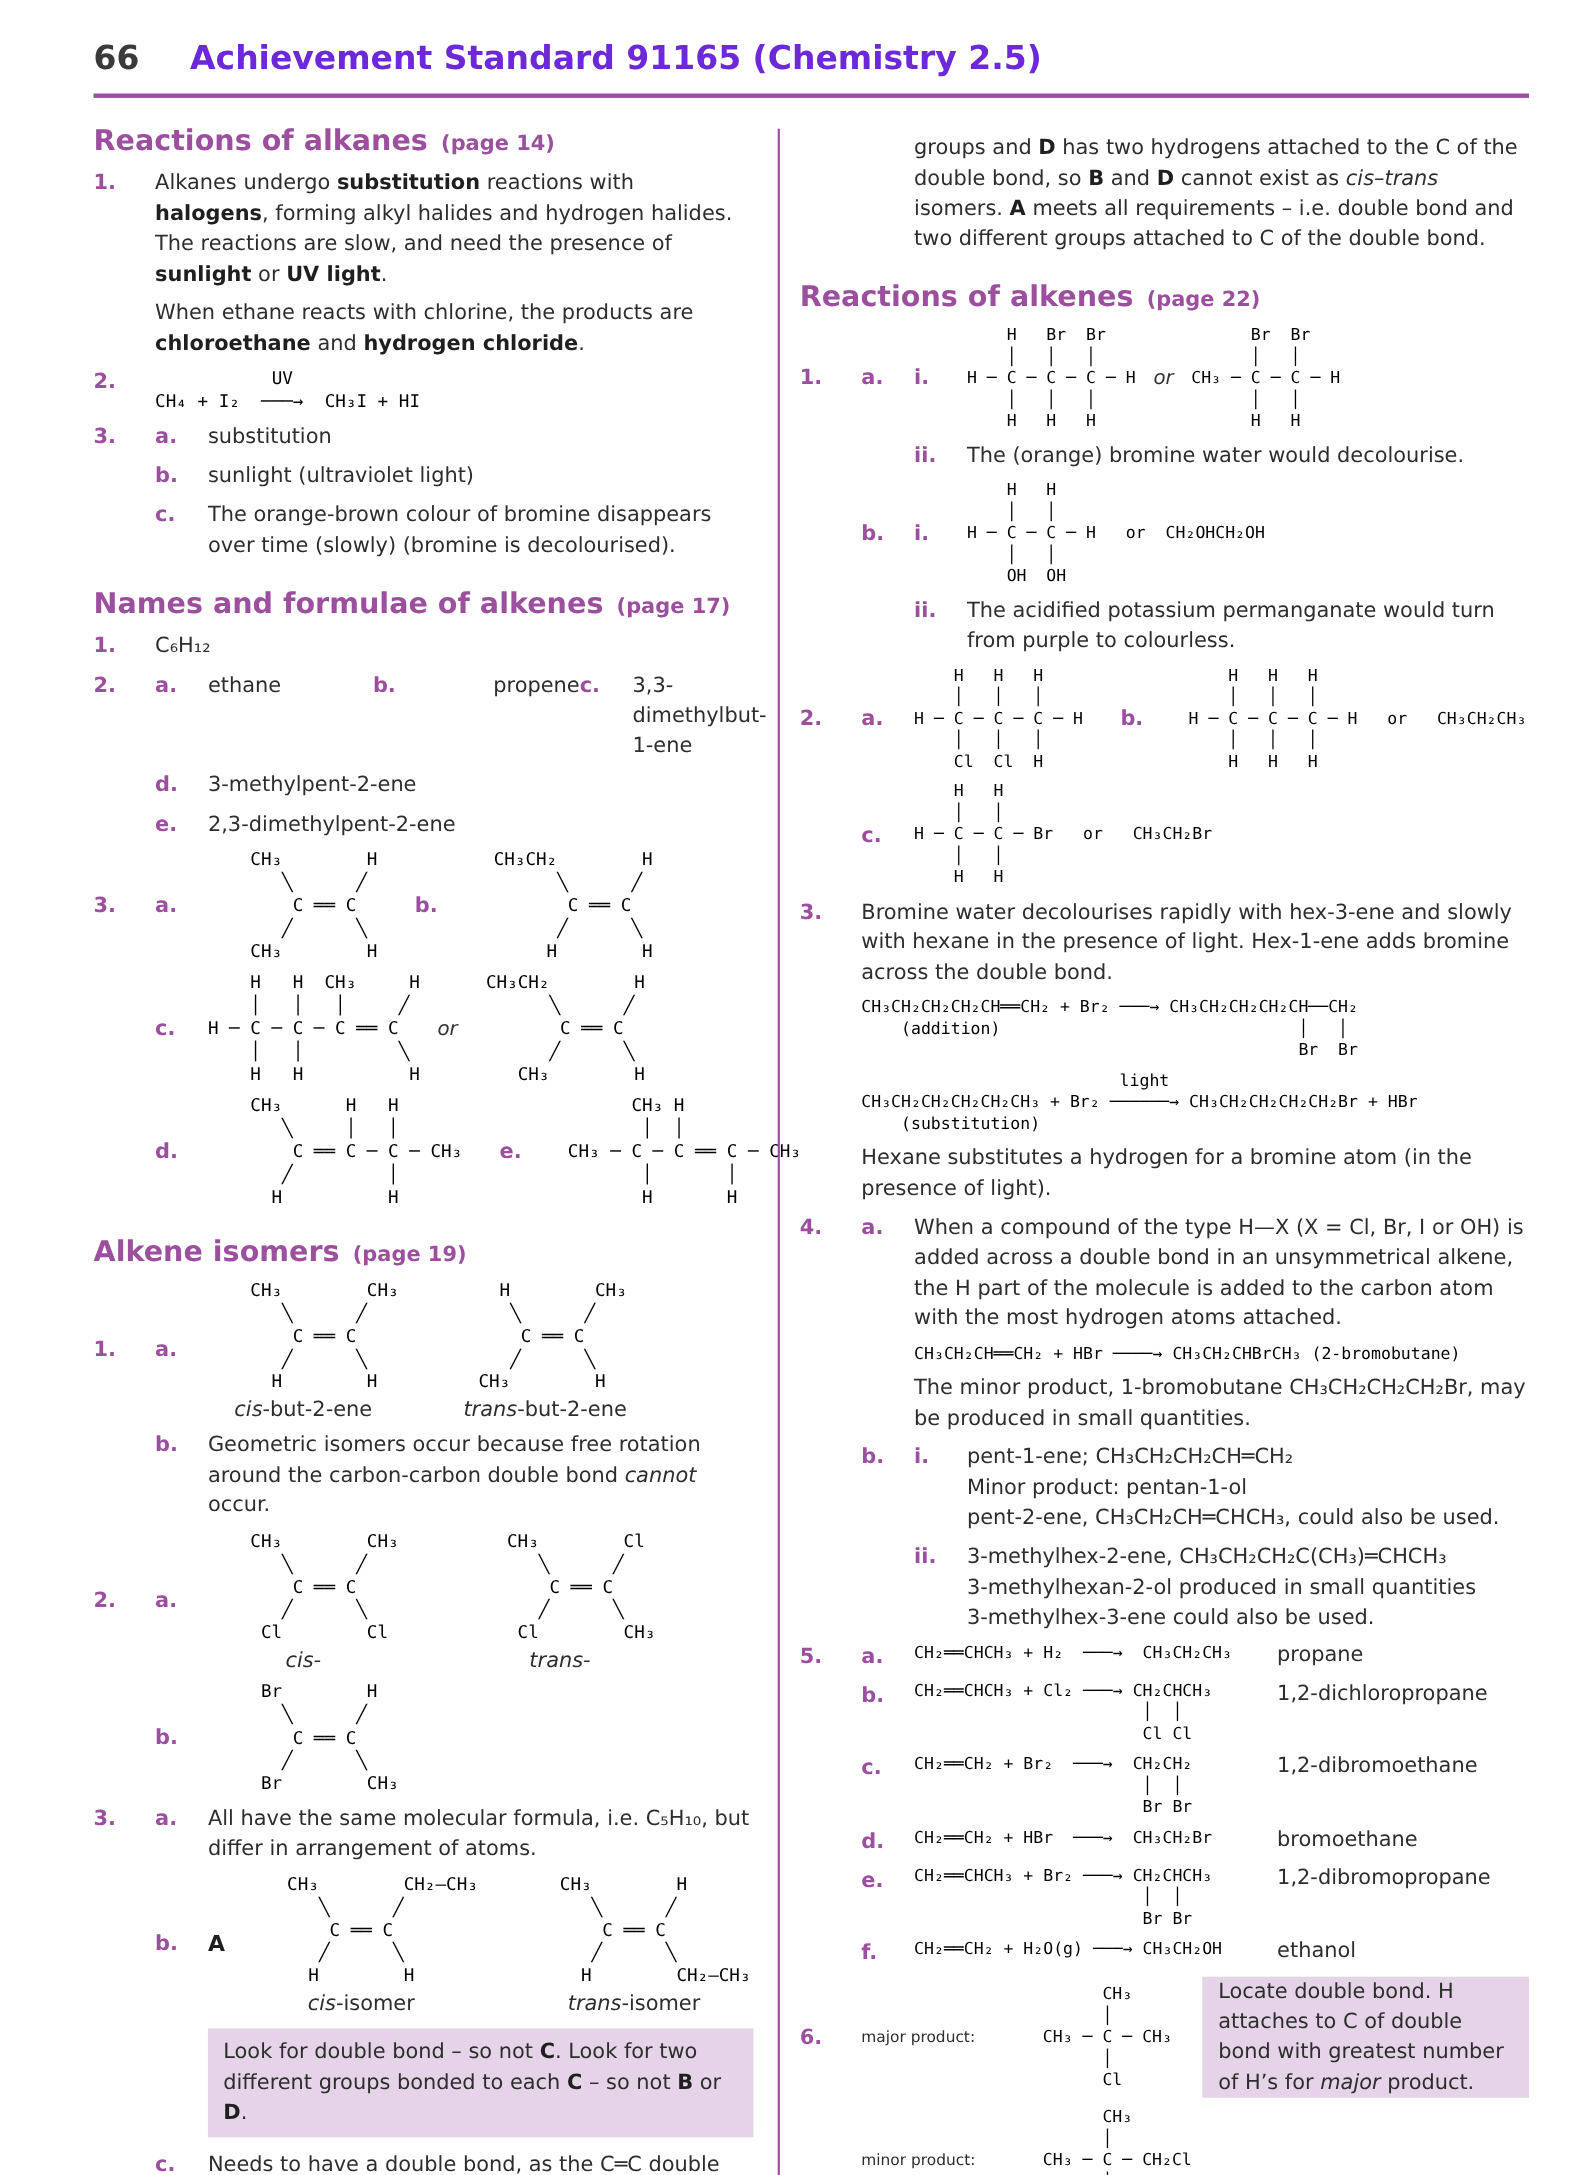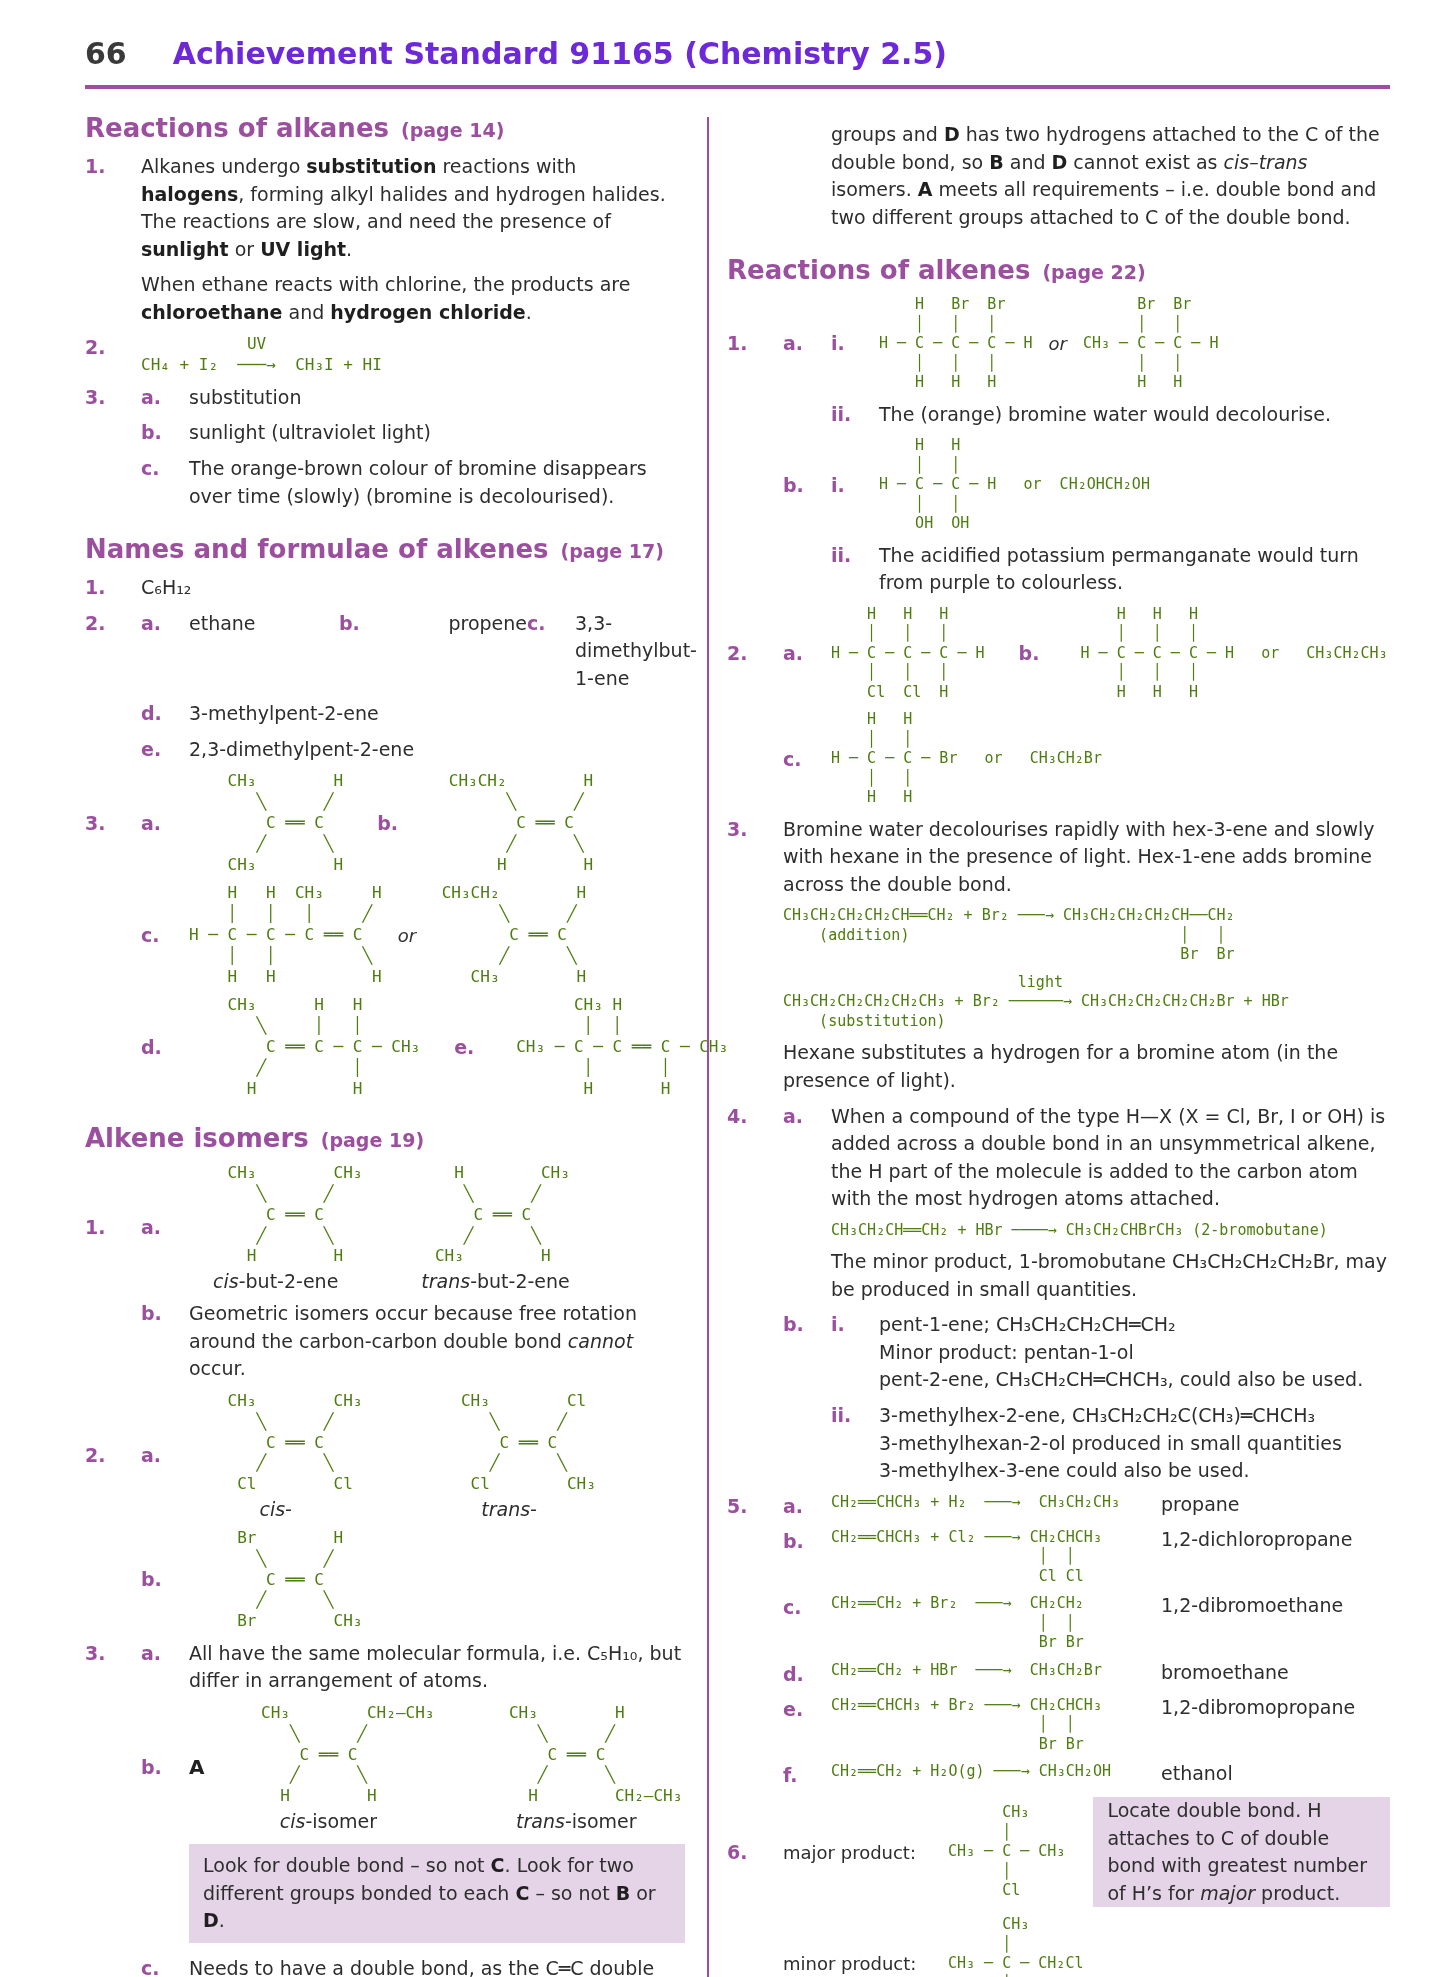--- a/index.html
+++ b/index.html
@@ -27,34 +27,34 @@
   
   .row{display:flex;align-items:flex-start;margin:8px 0;}
   .row.mid{align-items:center;}
   .num,.let,.rom{flex:none;color:var(--accent);font-weight:bold;font-size:19px;line-height:1.42;}
   .num{width:56px;}
   .let{width:48px;}
   .rom{width:48px;}
   .body{flex:1;font-size:19px;line-height:1.45;min-width:0;}
   .cont{margin:8px 0 8px 104px;font-size:19px;line-height:1.45;}
   
-  pre.chem{margin:0;font-family:"DejaVu Sans Mono",monospace;font-size:16px;line-height:1.3;color:#4d7c0f;}
+  pre.chem{margin:0;font-family:"DejaVu Sans Mono",monospace;font-size:16px;line-height:1.3;color:#000000;}
   .col-right pre.chem{font-size:15px;}
   .structcol{display:flex;flex-direction:column;align-items:center;}
   .cap{font-size:19px;margin-top:3px;color:var(--ink);}
   .or{font-style:italic;font-size:18px;margin:0 16px;align-self:center;color:#333;}
   .letmid{margin:0 14px 0 34px;}
   .molA{font-weight:bold;font-size:20px;margin-right:18px;align-self:center;color:#1f1f1f;}
   
   .note{background:var(--highlight);padding:8px 14px;margin:12px 0 12px 104px;font-size:19px;line-height:1.45;}
   .sidenote{background:var(--highlight);padding:0 14px;margin-left:28px;width:305px;font-size:19px;line-height:1.45;align-self:flex-start;}
   
   .eq5{width:330px;flex:none;}
   .prodname{font-size:19px;padding-top:0;}
-  .plabel{width:165px;flex:none;font-size:18px;}
+  .plabel{width:165px;flex:none;font-size:14px;}
   b{color:#1f1f1f;}
 </style>
 </head>
 <body>
 
 <div class="page">
 
   <div class="hdr">
     <span class="pgnum">66</span>
     <span class="title">Achievement Standard 91165 (Chemistry 2.5)</span>

